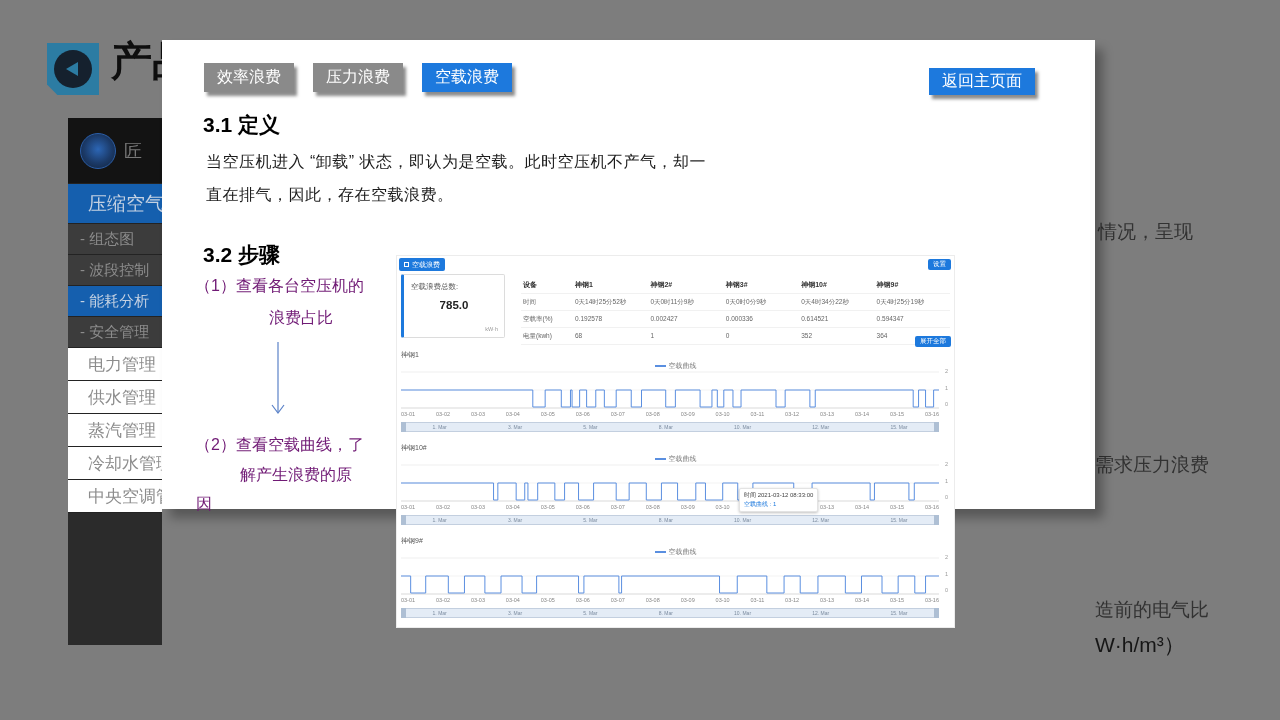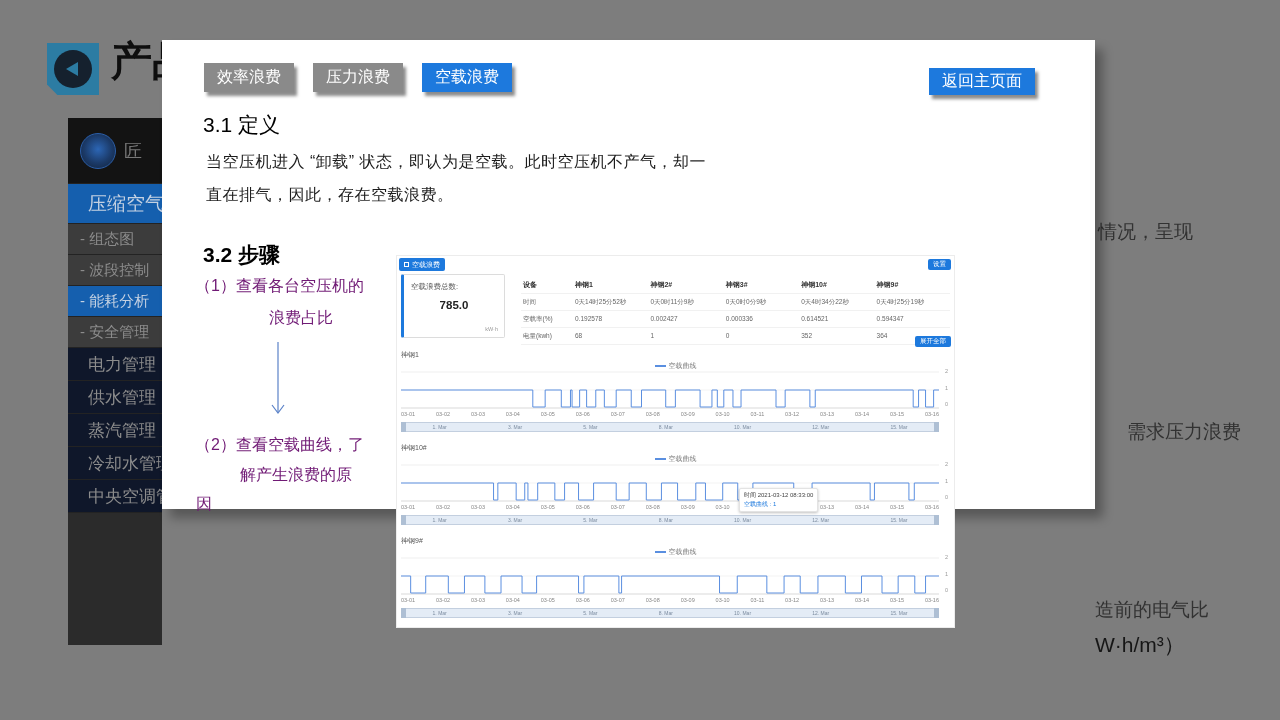--- a/index.html
+++ b/index.html
@@ -18,43 +18,43 @@
   .slide-title{position:absolute;left:111px;top:34px;font-size:41px;font-weight:800;color:#0e0e0e;z-index:1;white-space:nowrap;}
 
   .sidebar{position:absolute;left:68px;top:118px;width:94px;height:527px;background:#2b2b2b;z-index:1;overflow:hidden;}
   .sb-row{display:flex;align-items:center;padding-left:20px;color:#8c8c8c;white-space:nowrap;
     border-bottom:1px solid #232323;box-sizing:border-box;overflow:hidden;}
   .sb-logo{height:66px;background:#131313;padding-left:12px;}
   .sb-logo-circle{width:36px;height:36px;border-radius:50%;flex:0 0 36px;
     background:radial-gradient(circle at 50% 45%,#2c66b5 0%,#1b3a68 55%,#122138 100%);
     border:1px solid #2b5ea8;box-sizing:border-box;}
   .sb-logo-text{margin-left:8px;color:#787878;font-size:18px;}
-  .sb-l1{height:33px;font-size:17px;background:#0f172a;}
+  .sb-l1{height:33px;font-size:17px;background:#ffffff;}
   .sb-top{height:40px;font-size:19px;}
   .sb-l2{height:31px;font-size:15px;padding-left:12px;background:#3c3c3c;}
   .sb-active{background:#155fae !important;color:#c4d1e2;}
 
   .fragment{position:absolute;color:#323232;font-size:19px;z-index:1;white-space:nowrap;}
   .frag-0{left:1098px;top:219px;}
-  .frag-1{left:1095px;top:419px;padding-left:32px;}
+  .frag-1{left:1095px;top:452px;}
   .frag-2{left:1095px;top:597px;}
   .frag-3{left:1095px;top:631px;font-size:21px;color:#161616;}
 
   
   .panel{position:absolute;left:162px;top:40px;width:933px;height:469px;background:#ffffff;z-index:2;
     box-shadow:8px 9px 10px rgba(0,0,0,0.30);}
   .tab-bar{position:absolute;left:42px;top:23px;display:flex;gap:19px;}
   .tab{height:29px;padding:0 13px;display:flex;align-items:center;justify-content:center;
     font-size:16px;color:#ffffff;background:#8a8a8a;box-shadow:3px 4px 3px rgba(45,45,45,0.55);cursor:pointer;}
   .tab.active{background:#1d79dd;}
   .back-btn{position:absolute;left:767px;top:28px;width:106px;height:27px;background:#1d79dd;color:#fff;
     font-size:16px;display:flex;align-items:center;justify-content:center;
     box-shadow:3px 4px 3px rgba(45,45,45,0.55);cursor:pointer;}
 
-  .h-def{position:absolute;left:41px;top:71px;font-size:21px;font-weight:400;color:#000;}
+  .h-def{position:absolute;left:41px;top:71px;font-size:21px;font-weight:700;color:#000;}
   .def-line{position:absolute;left:44px;font-size:16px;color:#1c1c1c;letter-spacing:0.5px;white-space:nowrap;}
   .def-0{top:112px;}  .def-1{top:145px;}
   .h-steps{position:absolute;left:41px;top:201px;font-size:21px;font-weight:800;color:#000;}
   .step-line{position:absolute;font-size:16px;color:#701a75;white-space:nowrap;}
   .s1-0{left:33px;top:236px;} .s1-1{left:78px;top:268px;margin-left:29px;}
   .s2-0{left:33px;top:395px;} .s2-1{left:78px;top:425px;} .s2-2{left:34px;top:454px;}
   .step-arrow{position:absolute;left:108px;top:302px;}
 
   
   .dash{position:absolute;left:234px;top:215px;width:559px;height:373px;background:#fff;

